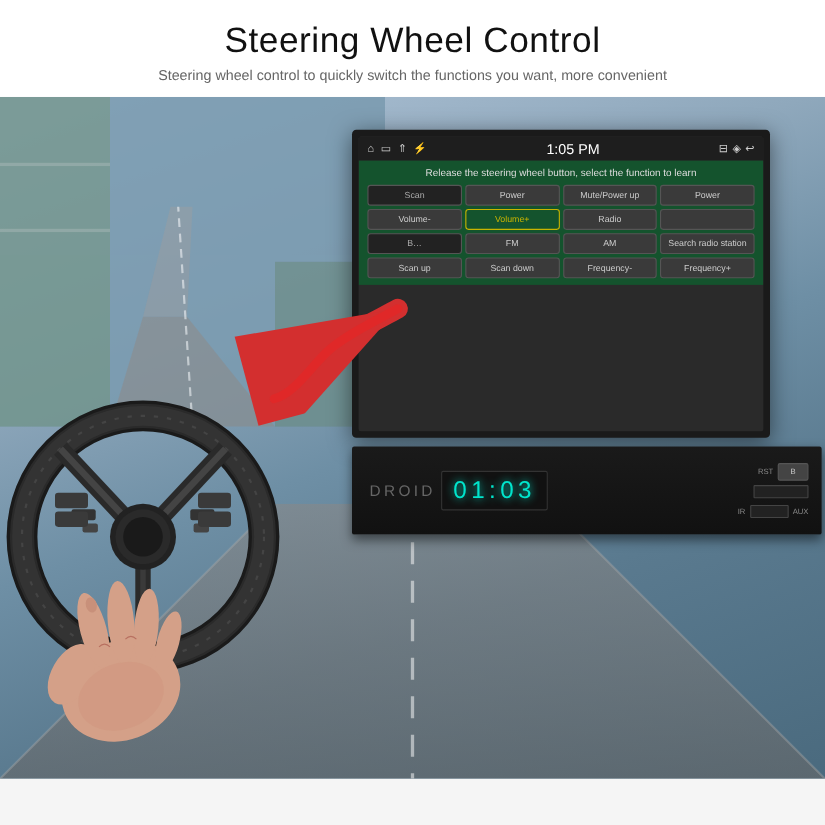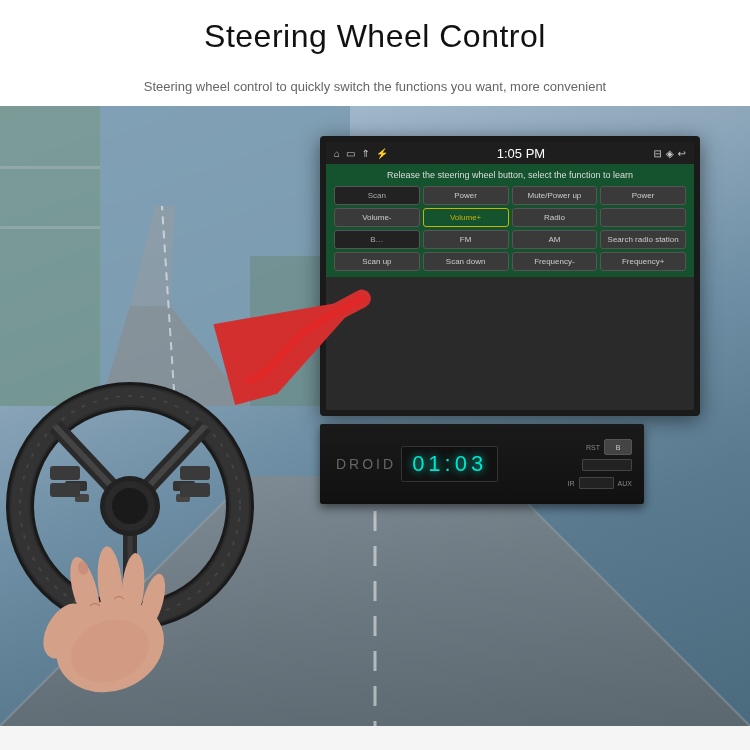--- a/index.html
+++ b/index.html
@@ -19,21 +19,21 @@
       padding: 18px 40px 12px;
       position: relative;
       z-index: 10;
     }
 
     .main-title {
       font-size: 32px;
       font-weight: 400;
       color: #111;
       letter-spacing: 0.5px;
-      margin-bottom: 24px;
+      margin-bottom: 6px;
     }
 
     .subtitle {
       font-size: 13px;
       color: #666;
       font-weight: 400;
     }
 
     
     .bottom-section {
@@ -188,21 +188,21 @@
     .grid-btn.dark-mode {
       background: #222;
       color: #aaa;
     }
 
     
     .hw-unit {
       position: absolute;
       top: 288px;
       left: 30px;
-      width: 324px;
+      width: 427px;
       height: 80px;
       background: linear-gradient(180deg, #1a1a1a 0%, #111 100%);
       border-radius: 2px;
       display: flex;
       align-items: center;
       padding: 8px 12px;
       box-shadow: 0 4px 10px rgba(0,0,0,0.5);
     }
 
     .digital-display {

